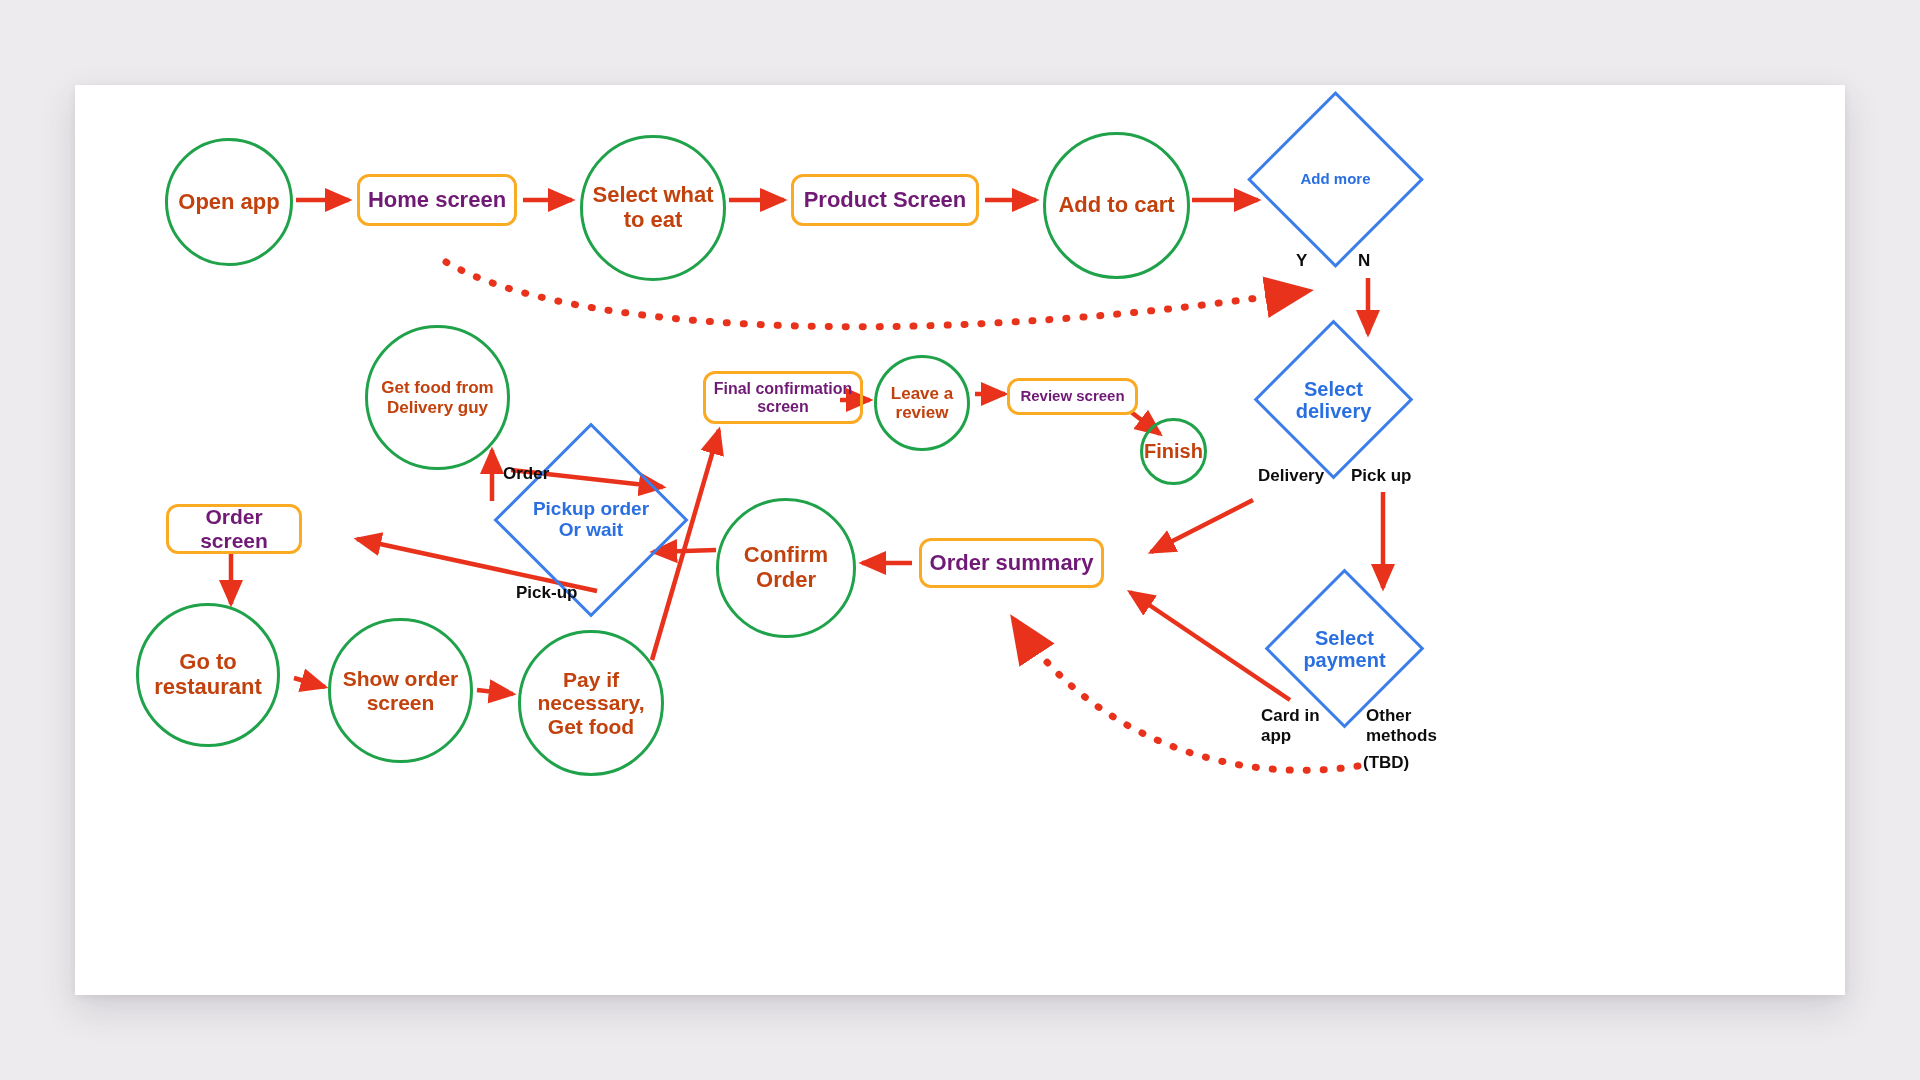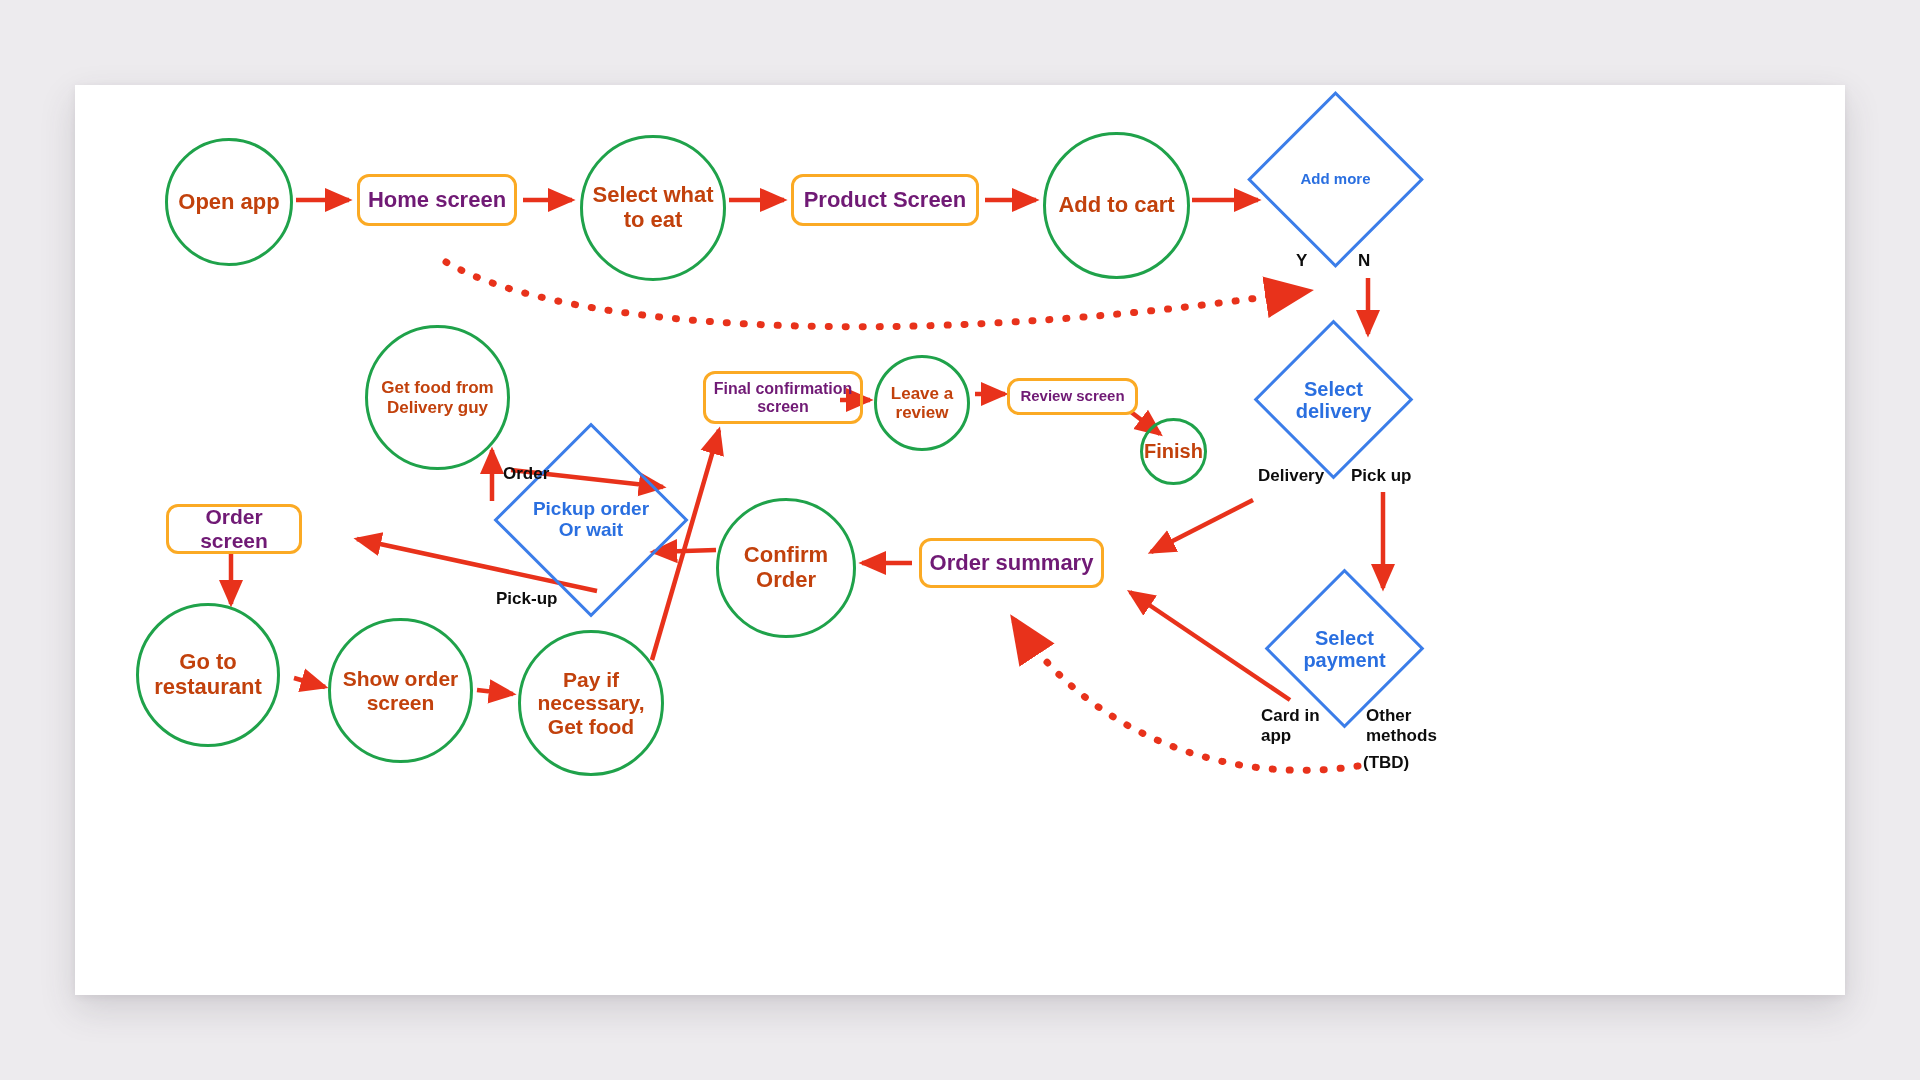--- a/index.html
+++ b/index.html
@@ -222,13 +222,13 @@
 <div class="edge-label" style="left:1261px; top:706px;">Card in
 app</div>
 
 <div class="edge-label" style="left:1366px; top:706px;">Other
 methods</div>
 
 <div class="edge-label" style="left:1363px; top:753px;">(TBD)</div>
 
 <div class="edge-label" style="left:503px; top:464px;">Order</div>
 
-<div class="edge-label" style="left:496px; top:583px;margin-top:6px;">Pick-up</div>
+<div class="edge-label" style="left:516px; top:583px;">Pick-up</div>
 
 </body></html>

